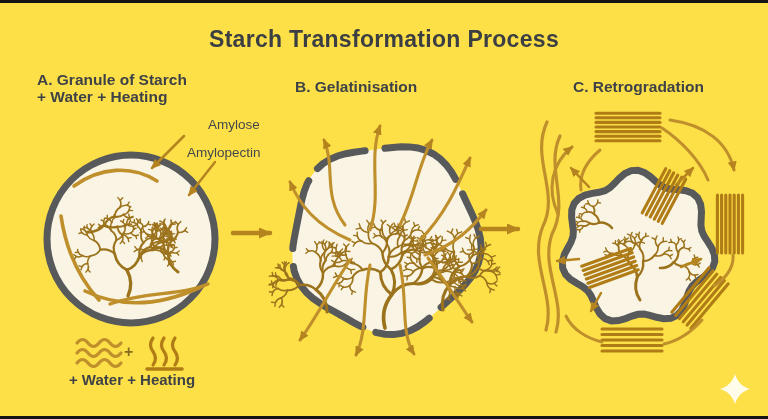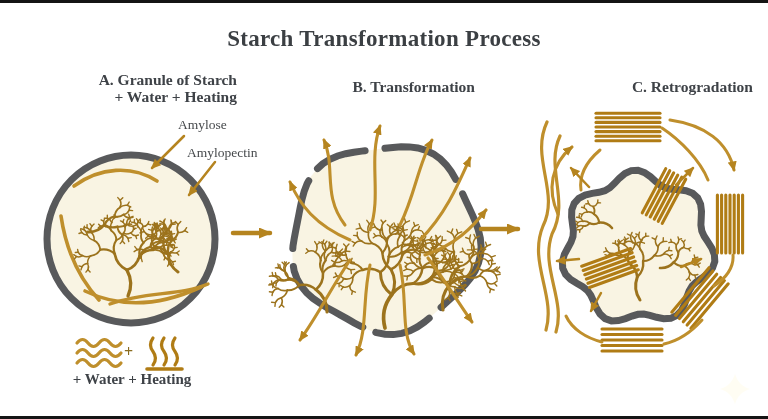--- a/index.html
+++ b/index.html
@@ -1,29 +1,29 @@
 <!DOCTYPE html>
 <html><head>
 <meta charset="utf-8">
 <style>
   html,body{margin:0;padding:0;background:#e8e8e8;}
-  .canvas{position:relative;width:768px;height:419px;background:#ffffff;overflow:hidden;
-          font-family:Liberation Serif, serif;}
+  .canvas{position:relative;width:768px;height:419px;background:#fde047;overflow:hidden;
+          font-family:Liberation Sans, sans-serif;}
   .bar{position:absolute;left:0;width:768px;height:3px;background:#141414;}
   .bar.top{top:0}.bar.bottom{bottom:0}
   svg#diagram{position:absolute;left:0;top:0;}
   .title{position:absolute;top:26px;left:0;width:768px;text-align:center;margin:0;
          font-size:23px;font-weight:700;color:#3b3f43;letter-spacing:.3px;}
-  .stage-h{position:absolute;text-align:right;font-size:15.5px;font-weight:700;
+  .stage-h{position:absolute;text-align:left;font-size:15.5px;font-weight:700;
            color:#3e4247;line-height:17px;}
   #hA{left:37px;top:71px;width:200px;}
   #hB{left:295px;top:78px;width:180px;}
   #hC{left:573px;top:78px;width:180px;}
   .ann{position:absolute;font-size:13.5px;color:#45484b;}
-  #labAmylose{left:178px;top:117px;}
+  #labAmylose{left:208px;top:117px;}
   #labAmylopectin{left:187px;top:145px;}
   .caption{position:absolute;left:40px;top:371px;width:184px;text-align:center;
            font-weight:700;font-size:15px;color:#3e4247;}
   .plus-glyph{position:absolute;left:124px;top:343px;font-size:16px;font-weight:700;color:#8a6c20;}
 </style>
 </head>
 <body>
 
 <div class="canvas">
 
@@ -977,21 +977,21 @@
   <div class="bar top"></div>
   <div class="bar bottom"></div>
 
   <h1 class="title">Starch Transformation Process</h1>
 
   <div class="stage-h" id="hA">
     <div>A. Granule of Starch</div>
     <div>+ Water + Heating</div>
   </div>
   <div class="stage-h" id="hB">
-    <div>B. Transformation</div>
+    <div>B. Gelatinisation</div>
   </div>
   <div class="stage-h" id="hC">
     <div>C. Retrogradation</div>
   </div>
 
   <div class="ann" id="labAmylose">Amylose</div>
   <div class="ann" id="labAmylopectin">Amylopectin</div>
 
   <div class="plus-glyph">+</div>
   <div class="caption">+ Water + Heating</div>

